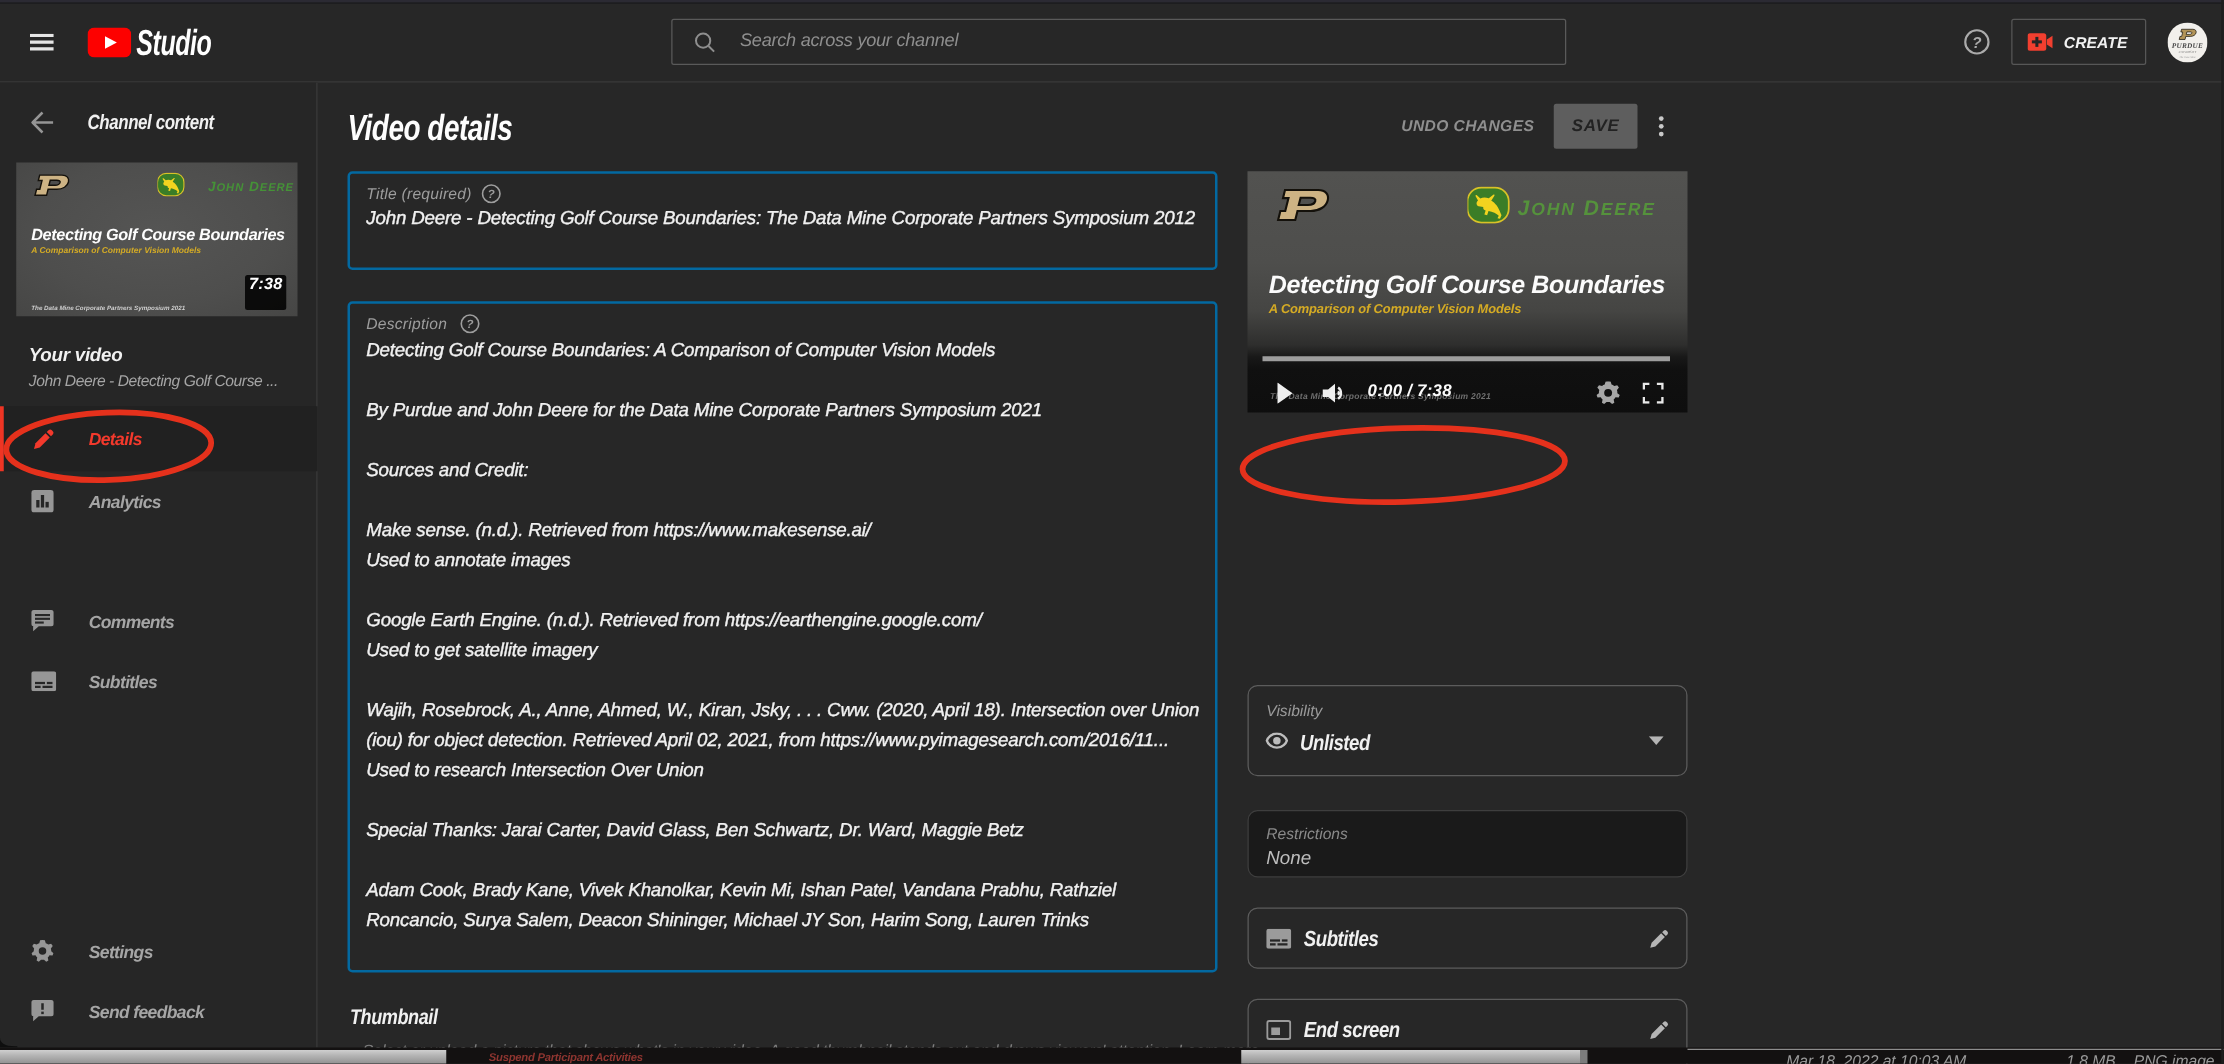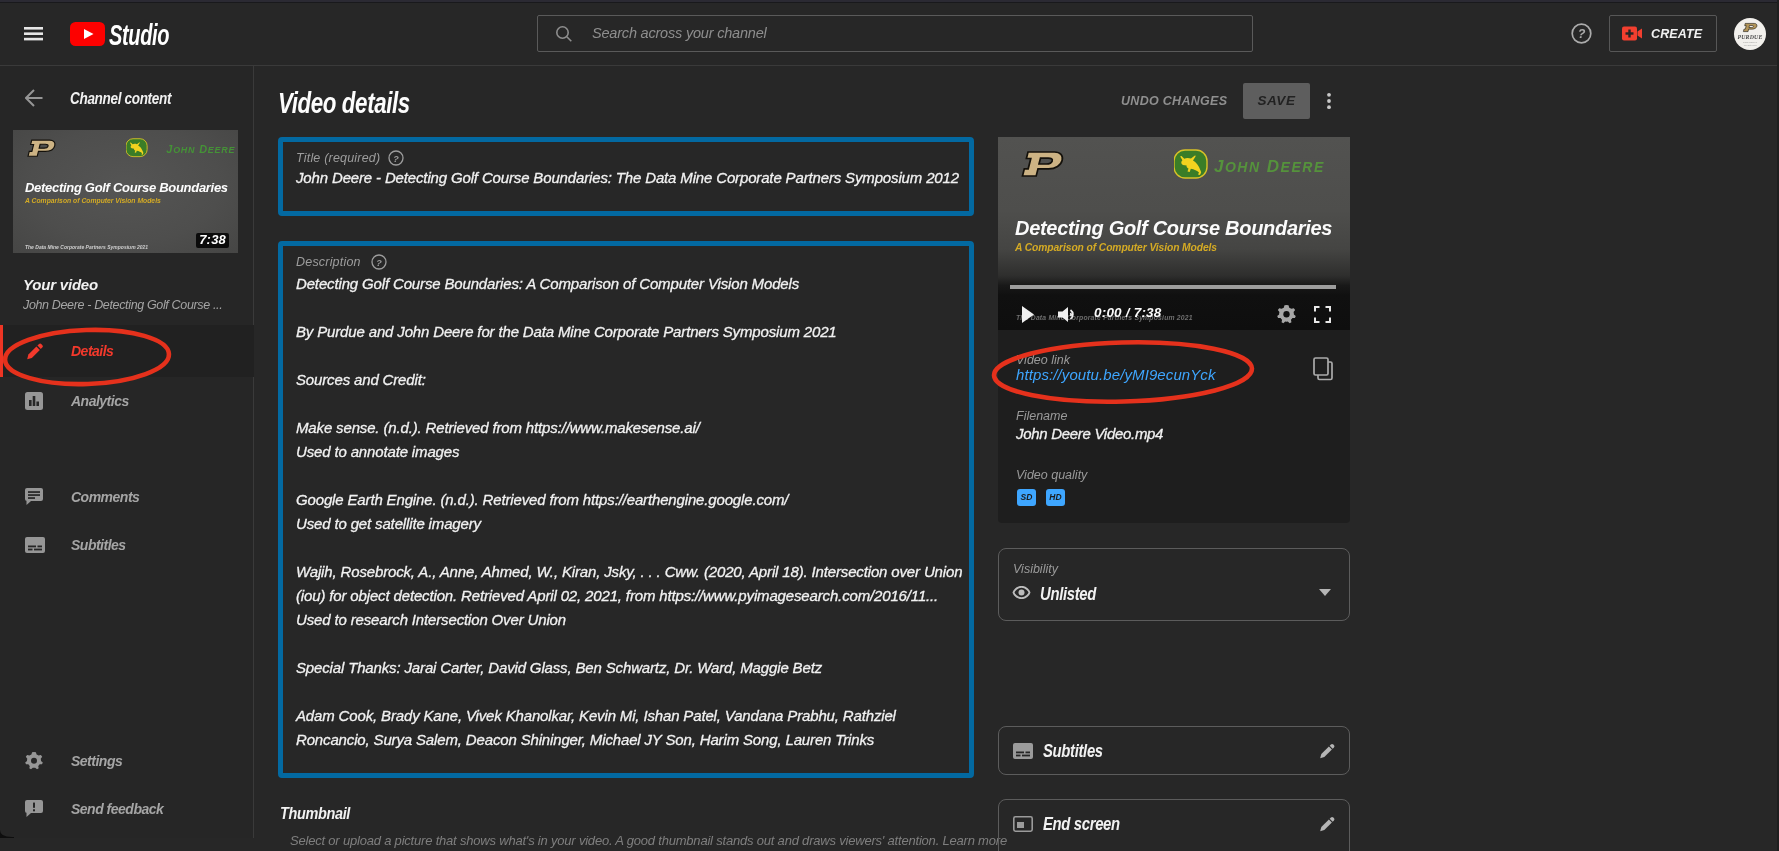--- a/index.html
+++ b/index.html
@@ -14,33 +14,33 @@
 #studio { left:109px; top:19px; font-size:29px; font-weight:bold; color:#fff; letter-spacing:-0.5px; transform:scaleX(.69); transform-origin:0 0; }
 #searchbox { left:537px; top:15px; width:716px; height:37px; border:1px solid #5a5a5a; border-radius:2px; }
 #searchph { left:592px; top:25px; font-size:14.5px; color:#8e8e8e; letter-spacing:-0.2px;text-align:right;}
 #createbtn { left:1609px; top:15px; width:108px; height:37px; border:1px solid #575757; border-radius:2px; }
 #createtxt { left:1651px; top:27px; font-size:12.5px; font-weight:bold; color:#f1f1f1; letter-spacing:0.1px; }
 
 #sidebar { left:0; top:66px; width:254px; height:772px; background:#262626; border-right:1px solid #3a3a3a; }
 .sb-head { left:70px; top:89px; font-size:16.5px; font-weight:bold; color:#f1f1f1; letter-spacing:-0.4px; transform:scaleX(0.82); transform-origin:0 0; }
 
 #thumb { left:13px; top:130px; width:225px; height:123px; background:radial-gradient(ellipse at 50% 45%, #555554 0%, #4e4e4d 60%, #464645 100%); overflow:hidden; }
-#badge738 { right:9px; bottom:5px; position:absolute; background:rgba(0,0,0,.85); color:#fff; font-size:13px; font-weight:bold; padding:0px 3px 1px; border-radius:2px; letter-spacing:0.2px; line-height:14px;}
+#badge738 { right:9px; bottom:5px; position:absolute; background:rgba(0,0,0,.85); color:#fff; font-size:13px; font-weight:bold; padding:0px 3px 14px; border-radius:2px; letter-spacing:0.2px; line-height:14px;}
 
 .mi { position:absolute; left:0; width:254px; height:48px; }
 .mi .txt { position:absolute; left:71px; top:50%; transform:translateY(-50%); font-size:14px; font-weight:bold; color:#a5a5a5; letter-spacing:-0.5px; }
 .mi svg { position:absolute; left:25px; top:50%; transform:translateY(-50%); }
 #mi-details { background:#212121; }
 #mi-details .txt { color:#f3392c; }
 #redbar { left:0; top:325px; width:3px; height:52px; background:#ee3524; z-index:5; }
 
 #vdtitle { left:278px; top:87px; font-size:29px; font-weight:bold; color:#fdfdfd; letter-spacing:-0.5px; transform:scaleX(0.77); transform-origin:0 0; }
 #undo { left:1121px; top:94px; font-size:12.5px; font-weight:bold; color:#8f8f8f; letter-spacing:0.3px; }
 #savebtn { left:1243px; top:83px; width:67px; height:36px; background:#5e5e5e; border-radius:2px; color:#222; font-size:13.5px; font-weight:bold; letter-spacing:0.6px; text-align:center; line-height:36px; }
-.fieldbox { position:absolute; left:278px; width:696px; border:5px solid #0369a1; border-radius:4px; }
+.fieldbox { position:absolute; left:278px; width:696px; border:2px solid #0369a1; border-radius:4px; }
 #titlebox { top:137px; height:79px; }
 #descbox { top:241px; height:537px; }
 .flabel { position:absolute; left:13px; font-size:12.5px; color:#9d9d9d; letter-spacing:0.2px;}
 .ftext { position:absolute; left:13px; font-size:15px; color:#f1f1f1; letter-spacing:-0.15px; -webkit-text-stroke:0.3px #f1f1f1; }
 #desclines { position:absolute; left:13px; top:26px; font-size:15px; color:#f1f1f1; line-height:24px; letter-spacing:-0.15px; white-space:pre; -webkit-text-stroke:0.3px #f1f1f1; }
 #thumbhead { left:280px; top:804px; font-size:17px; font-weight:bold; color:#f1f1f1; letter-spacing:-0.4px; transform:scaleX(0.85); transform-origin:0 0; }
 #thumbhint { left:290px; top:833px; font-size:13px; color:#8e8e8e; letter-spacing:-0.2px; opacity:0.85;}
 
 #player { left:998px; top:137px; width:352px; height:193px; background:linear-gradient(#525250 0%, #4e4e4c 38%, #454543 58%, #2e2e2d 72%, #181818 77%, #101010 82%, #0e0e0e 100%); overflow:hidden; }
 #pinfo { left:998px; top:330px; width:352px; height:193px; background:#1e1e1e; border-radius:0 0 4px 4px; }
@@ -250,45 +250,34 @@
       </svg>
     <div class="abs" style="left:96px;top:168px;font-size:13.5px;font-weight:bold;color:#fbfbfb;letter-spacing:0.2px;">0:00&nbsp;/&nbsp;7:38</div>
     <svg class="abs" style="left:279px;top:168px" width="19" height="19" viewBox="0 0 18 18">
         <path d="M9 0 L10.9 0.2 L11.6 2.5 A6.8 6.8 0 0 1 13.6 3.6 L15.9 3 L17.2 4.8 L15.7 6.7 A6.8 6.8 0 0 1 16 9 L17.8 10.5 L17 12.3 L14.6 12.2 A6.8 6.8 0 0 1 13.2 13.9 L13.7 16.3 L12 17.3 L10.2 15.7 A6.8 6.8 0 0 1 7.8 15.7 L6 17.3 L4.3 16.3 L4.8 13.9 A6.8 6.8 0 0 1 3.4 12.2 L1 12.3 L0.2 10.5 L2 9 A6.8 6.8 0 0 1 2.3 6.7 L0.8 4.8 L2.1 3 L4.4 3.6 A6.8 6.8 0 0 1 6.4 2.5 L7.1 0.2 Z" fill="#a6a6a6"></path>
         <circle cx="9" cy="8.8" r="3" fill="#101010"></circle>
       </svg>
     <svg class="abs" style="left:316px;top:169px" width="17" height="17" viewBox="0 0 17 17">
         <path d="M1 5.5 V1 H5.5 M11.5 1 H16 V5.5 M16 11.5 V16 H11.5 M5.5 16 H1 V11.5" fill="none" stroke="#e8e8e8" stroke-width="2"></path>
       </svg>
   </div>
-  <div class="abs" id="pinfo">
-    <div class="plabel" style="top:23px">Video link</div>
-    <div id="vlink">https://youtu.be/yMI9ecunYck</div>
-    <svg style="position:absolute;left:314px;top:27px" width="22" height="24" viewBox="0 0 22 24">
-        <g transform="translate(22,0) scale(-1,1)">
-          <rect x="6" y="1" width="14" height="17" rx="1.5" fill="none" stroke="#ababab" stroke-width="1.7"></rect>
-          <path d="M6 5 H3.5 A1.5 1.5 0 0 0 2 6.5 V21 A1.5 1.5 0 0 0 3.5 22.5 H14.5 A1.5 1.5 0 0 0 16 21 V18" fill="none" stroke="#ababab" stroke-width="1.7"></path>
-        </g>
-      </svg>
-    <div class="plabel" style="top:79px">Filename</div>
-    <div id="fname">John Deere Video.mp4</div>
-    <div class="plabel" style="top:138px">Video quality</div>
-    <div class="qbadge" style="left:19px">SD</div>
-    <div class="qbadge" style="left:48px">HD</div>
-  </div>
   <div class="abs rbox" id="visbox">
     <div class="plabel" style="left:14px;top:13px">Visibility</div>
     <svg style="position:absolute;left:13px;top:37px" width="19" height="13" viewBox="0 0 19 13">
         <path d="M9.5 0.8 C5 0.8 2 4.7 1.5 6.5 C2 8.3 5 12.2 9.5 12.2 C14 12.2 17 8.3 17.5 6.5 C17 4.7 14 0.8 9.5 0.8 Z" fill="none" stroke="#bdbdbd" stroke-width="1.9"></path>
         <circle cx="9.5" cy="6.5" r="3" fill="#bdbdbd"></circle>
       </svg>
     <div style="position:absolute;left:41px;top:35px;font-size:17.5px;font-weight:bold;color:#f1f1f1;letter-spacing:-0.4px;transform:scaleX(0.85);transform-origin:0 0;">Unlisted</div>
     <svg style="position:absolute;left:320px;top:40px" width="12" height="8">
         <path d="M0 0 L12 0 L6 7 Z" fill="#b5b5b5"></path>
       </svg>
+  </div>
+  <div class="abs rbox" id="resbox">
+    <div class="plabel" style="left:14px;top:11px;color:#8a8a8a;">Restrictions</div>
+    <div style="position:absolute;left:14px;top:29px;font-size:15px;color:#bdbdbd;">None</div>
   </div>
   <div class="abs rbox" id="subbox">
     <svg style="position:absolute;left:14px;top:16px" width="20" height="16" viewBox="0 0 20 16">
         <rect x="0" y="0" width="20" height="16" rx="2" fill="#9b9b9b"></rect>
         <rect x="3" y="8.5" width="8" height="1.8" fill="#262626"></rect>
         <rect x="12.5" y="8.5" width="4.5" height="1.8" fill="#262626"></rect>
         <rect x="3" y="11.6" width="4.5" height="1.8" fill="#262626"></rect>
         <rect x="9" y="11.6" width="8" height="1.8" fill="#262626"></rect>
       </svg>
     <div class="rowtxt">Subtitles</div>
@@ -309,17 +298,26 @@
       </svg>
   </div>
 
   <svg class="abs" style="left:0px;top:315px;pointer-events:none" width="260" height="90" viewBox="0 0 260 90">
       <ellipse cx="87" cy="42" rx="82" ry="27" fill="none" stroke="#e5311c" stroke-width="4.6" transform="rotate(-2 87 42)"></ellipse>
     </svg>
   <svg class="abs" style="left:980px;top:330px;pointer-events:none" width="290" height="90" viewBox="0 0 290 90">
       <ellipse cx="143" cy="42" rx="129" ry="29.5" fill="none" stroke="#e5311c" stroke-width="4.6" transform="rotate(-1.5 143 42)"></ellipse>
     </svg>
 
+  <div class="abs" id="bstrip">
+    <div style="position:absolute;left:1350px;top:1px;width:429px;height:1px;background:#8d8d8d;"></div>
+    <div id="bgray"></div>
+    <div id="bgray2"></div>
+    <div id="bred">Suspend Participant Activities</div>
+    <div class="binfo" style="left:1429px">Mar 18, 2022 at 10:03 AM</div>
+    <div class="binfo" style="left:1653px">1.8 MB</div>
+    <div class="binfo" style="left:1707px">PNG image</div>
+  </div>
   <svg class="abs" style="left:0px;top:830px" width="14" height="8">
       <path d="M0 0 Q0 7 12 7 L14 7 L14 8 L0 8 Z" fill="#0e0e0e"></path>
     </svg>
   <div class="abs" style="left:1777px;top:0;width:2px;height:851px;background:#1e1e1e;"></div>
 </div>
 
 </body></html>

